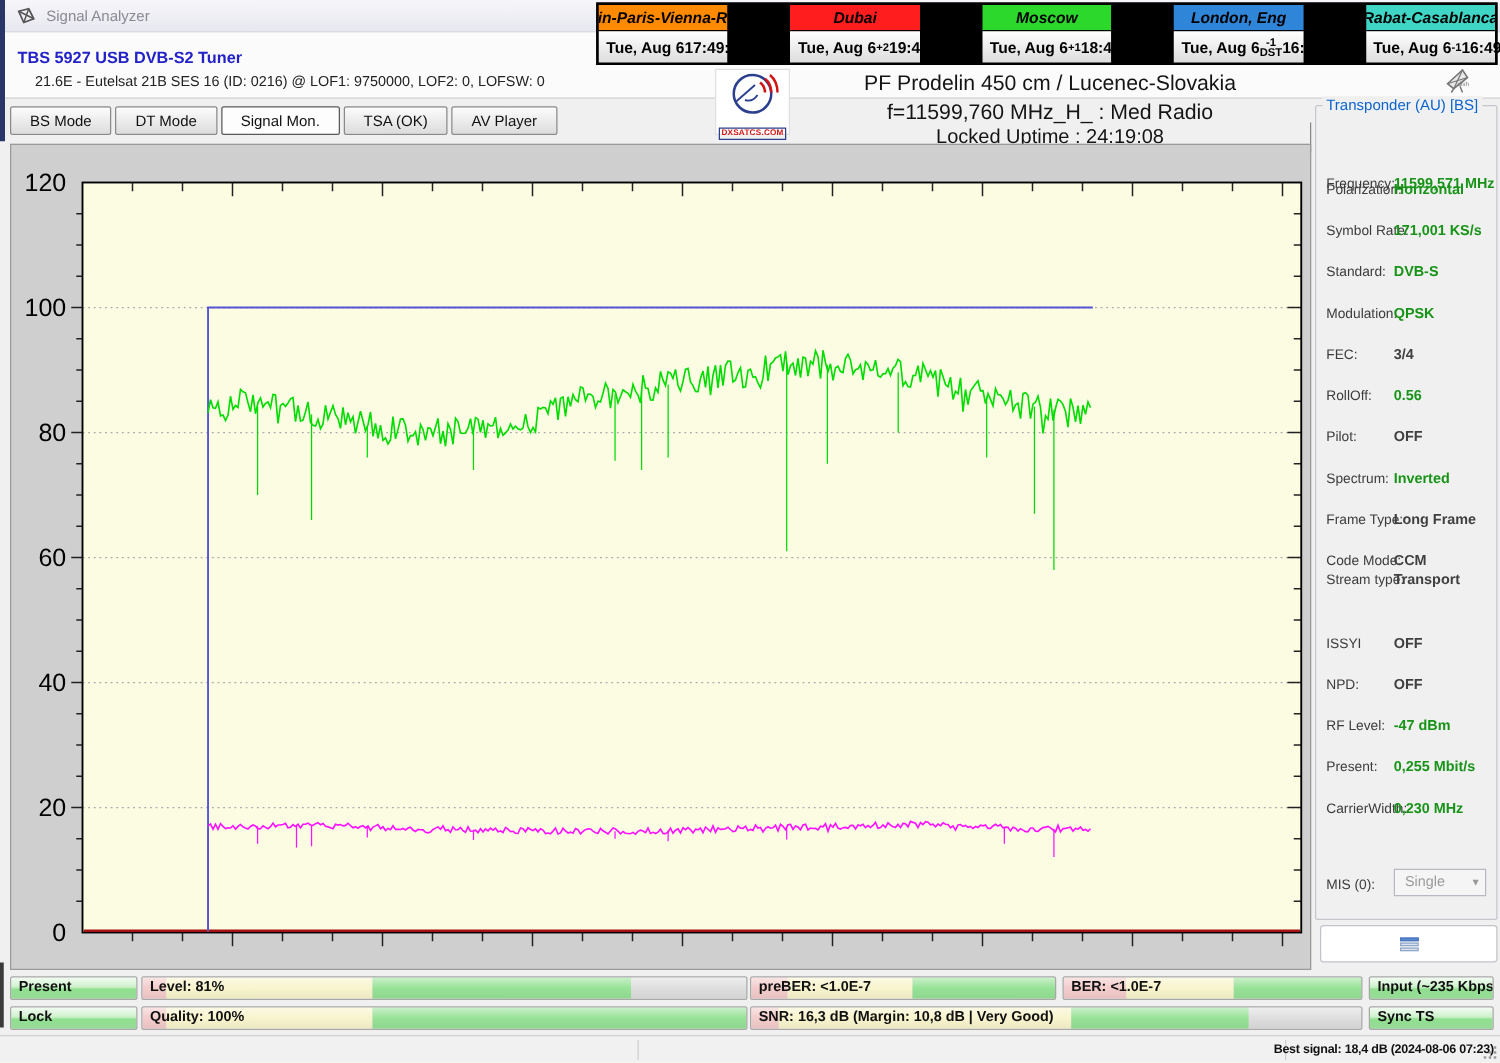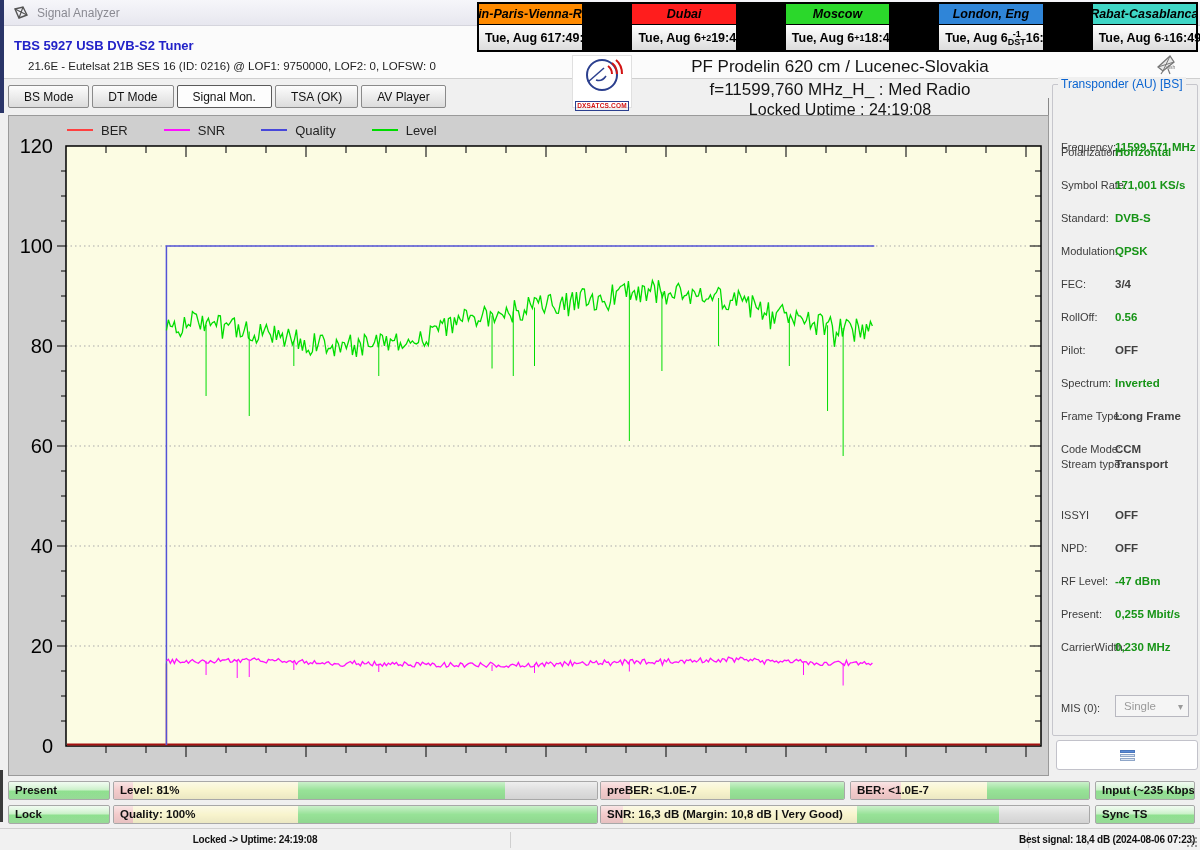--- a/index.html
+++ b/index.html
@@ -178,21 +178,21 @@
           <span>-1</span>
         </span>
         <span>16:49</span>
       </div>
     </div>
   </div>
 
 <div class="tuner-name">TBS 5927 USB DVB-S2 Tuner</div>
 <div class="tuner-sat">21.6E - Eutelsat 21B  SES 16 (ID: 0216) @ LOF1: 9750000, LOF2: 0, LOFSW: 0</div>
 
-<div class="hdr hdr1">PF Prodelin 620 cm / Lucenec-Slovakia</div>
+<div class="hdr hdr1">PF Prodelin 450 cm / Lucenec-Slovakia</div>
 <div class="hdr hdr2">f=11599,760 MHz_H_ : Med Radio</div>
 <div class="hdr hdr3">Locked Uptime : 24:19:08</div>
 <div class="vdiv"></div>
 
 <div class="logo">
   <svg width="56" height="40" viewBox="0 0 56 40">
     <circle cx="28" cy="19" r="15" fill="#FFF" stroke="#2B3F8E" stroke-width="2"></circle>
     <path d="M14 26 L30 12" stroke="#2B3F8E" stroke-width="1.5"></path>
     <path d="M22 24 q6 2 10 -4" fill="none" stroke="#2B3F8E" stroke-width="1.5"></path>
     <path d="M34 10 q4 3 4 8" fill="none" stroke="#D21414" stroke-width="2"></path>
@@ -221,38 +221,20 @@
   </div>
 
 <svg class="sat-ico" width="26" height="22" viewBox="0 0 26 22">
   <path d="M4 14 L16 3 L20 9 L9 18 Z" fill="#E9E9E9" stroke="#777" stroke-width="1.3"></path>
   <path d="M4 14 L20 9 M16 3 L9 18" stroke="#777" stroke-width="1"></path>
   <path d="M9 18 L7 21 M14 16 L16 21" stroke="#777" stroke-width="1.2"></path>
   <text x="12" y="16" font-size="5" fill="#777">dish</text>
 </svg>
 
 <div class="chart">
-  <div class="legend" id="legend">
-      <div class="litem">
-        <span class="lswatch" style="border-top-color: rgb(255, 64, 64);"></span>
-        <span>BER</span>
-      </div>
-      <div class="litem">
-        <span class="lswatch" style="border-top-color: rgb(255, 16, 255);"></span>
-        <span>SNR</span>
-      </div>
-      <div class="litem">
-        <span class="lswatch" style="border-top-color: rgb(71, 71, 218);"></span>
-        <span>Quality</span>
-      </div>
-      <div class="litem">
-        <span class="lswatch" style="border-top-color: rgb(0, 220, 0);"></span>
-        <span>Level</span>
-      </div>
-    </div>
   <svg id="chart-svg" width="1039" height="659">
       <rect x="57" y="30" width="975" height="600" fill="#FCFCE3" stroke="none"></rect>
       <line x1="57" y1="130" x2="1032" y2="130" stroke="#A9A9A9" stroke-width="1" stroke-dasharray="1.5,3"></line>
       <line x1="57" y1="230" x2="1032" y2="230" stroke="#A9A9A9" stroke-width="1" stroke-dasharray="1.5,3"></line>
       <line x1="57" y1="330" x2="1032" y2="330" stroke="#A9A9A9" stroke-width="1" stroke-dasharray="1.5,3"></line>
       <line x1="57" y1="430" x2="1032" y2="430" stroke="#A9A9A9" stroke-width="1" stroke-dasharray="1.5,3"></line>
       <line x1="57" y1="530" x2="1032" y2="530" stroke="#A9A9A9" stroke-width="1" stroke-dasharray="1.5,3"></line>
       <line x1="97" y1="30" x2="97" y2="37" stroke="#222" stroke-width="1.2"></line>
       <line x1="97" y1="630" x2="97" y2="637" stroke="#222" stroke-width="1.2"></line>
       <line x1="137" y1="30" x2="137" y2="37" stroke="#222" stroke-width="1.2"></line>
@@ -522,21 +504,20 @@
         <i style="width: 18.5%; background: rgb(222, 222, 222);"></i>
       </div>
       <span class="gauge-label">SNR: 16,3 dB (Margin: 10,8 dB | Very Good)</span>
     </div>
     <div class="gauge solid" style="left: 1095px; top: 805px; width: 100px;">
       <span class="gauge-label">Sync TS</span>
     </div>
   </div>
 
 <div class="statusbar">
-  <div class="sb-sec" style="left:0;width:510px;">Locked -&gt; Uptime: 24:19:08</div>
   <div class="sb-div" style="left:510px;"></div>
   <div class="sb-div" style="left:1028px;"></div>
   <div class="sb-sec" style="left:1029px;width:156px;">Best signal: 18,4 dB (2024-08-06 07:23)</div>
   <div class="grip">
     <i style="right:0;bottom:0;"></i>
       <i style="right:0;bottom:4px;"></i>
       <i style="right:4px;bottom:0;"></i>
     <i style="right:0;bottom:8px;"></i>
       <i style="right:8px;bottom:0;"></i>
       <i style="right:4px;bottom:4px;"></i>

